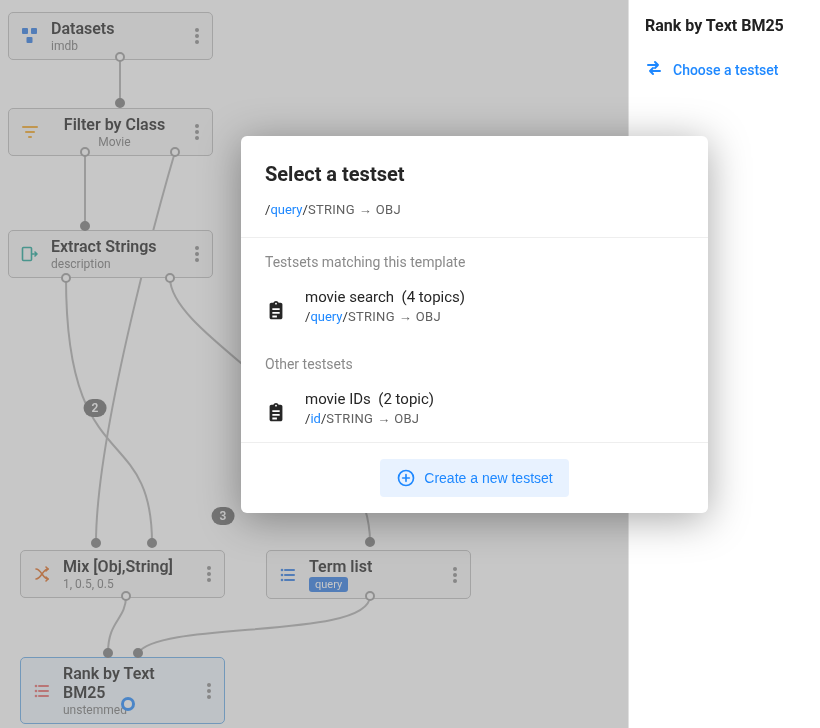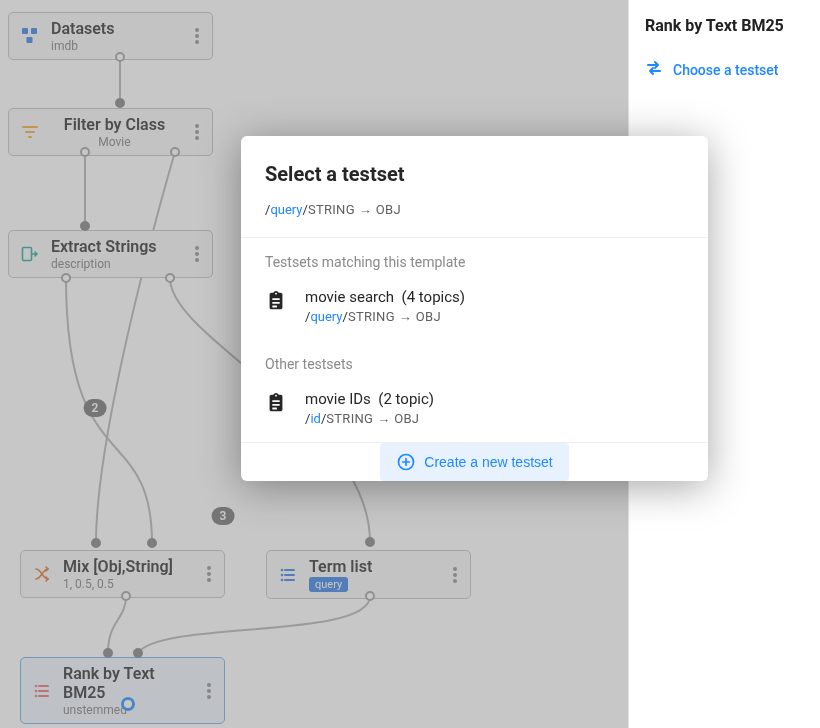--- a/index.html
+++ b/index.html
@@ -183,36 +183,37 @@
   .tpl .ty   { color:#606060; letter-spacing:0.3px; }
   .tpl .arr  { color:#606060; margin:0 4px; }
   .section-label {
     padding: 16px 24px 8px 24px;
     font-size:14px;
     color:#8a8a8a;
     border-top:1px solid #eee;
   }
   .testset-row {
     display:flex;
-    align-items:flex-start;
+    align-items:flex-end;
     gap:16px;
     padding:10px 32px 16px 24px;
     cursor:pointer;
   }
   .testset-row .ts-icon {
     width:24px;height:24px;
     margin-top:2px;
     flex-shrink:0;
   }
   .testset-row .ts-body {
     display:flex; flex-direction:column; gap:3px;
   }
   .testset-row .ts-name { font-size:15px; color:#262626; }
   .modal .footer {
     border-top:1px solid #eee;
+    padding:16px;
     display:flex;
     justify-content:center;
   }
   .create-btn {
     display:inline-flex;
     align-items:center;
     gap:8px;
     background: var(--blue-faint);
     color: var(--blue);
     border:none;

